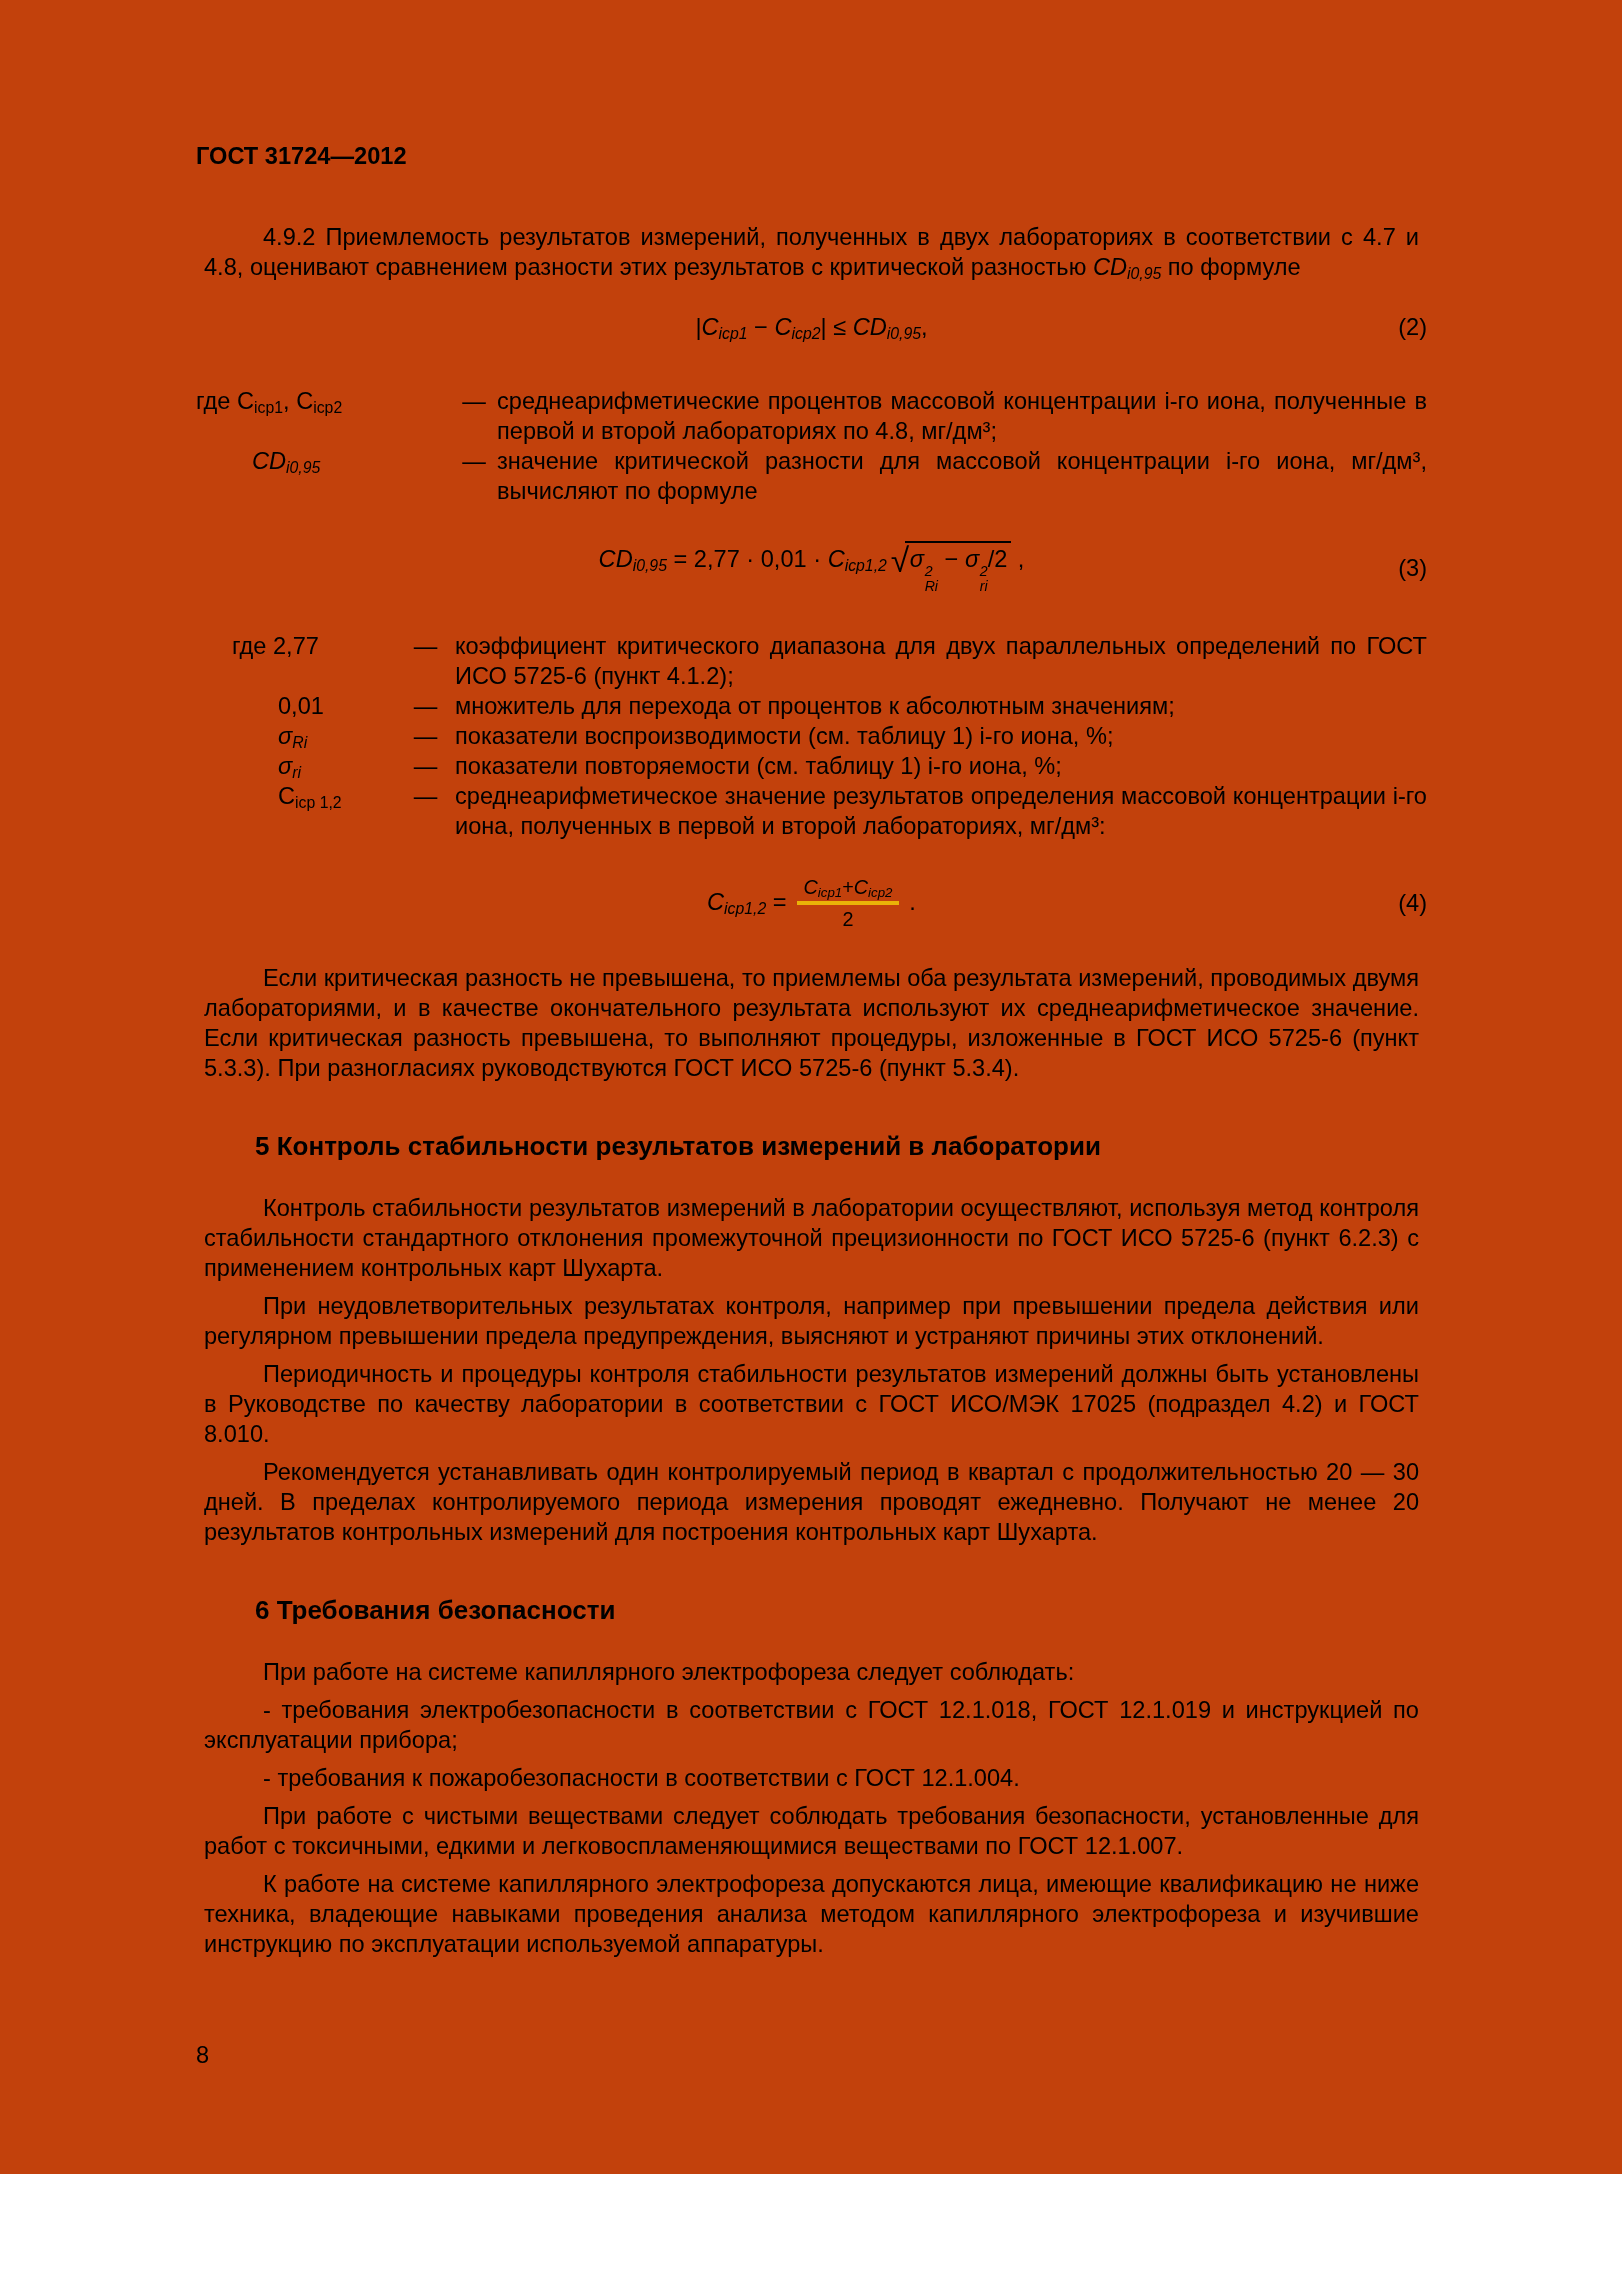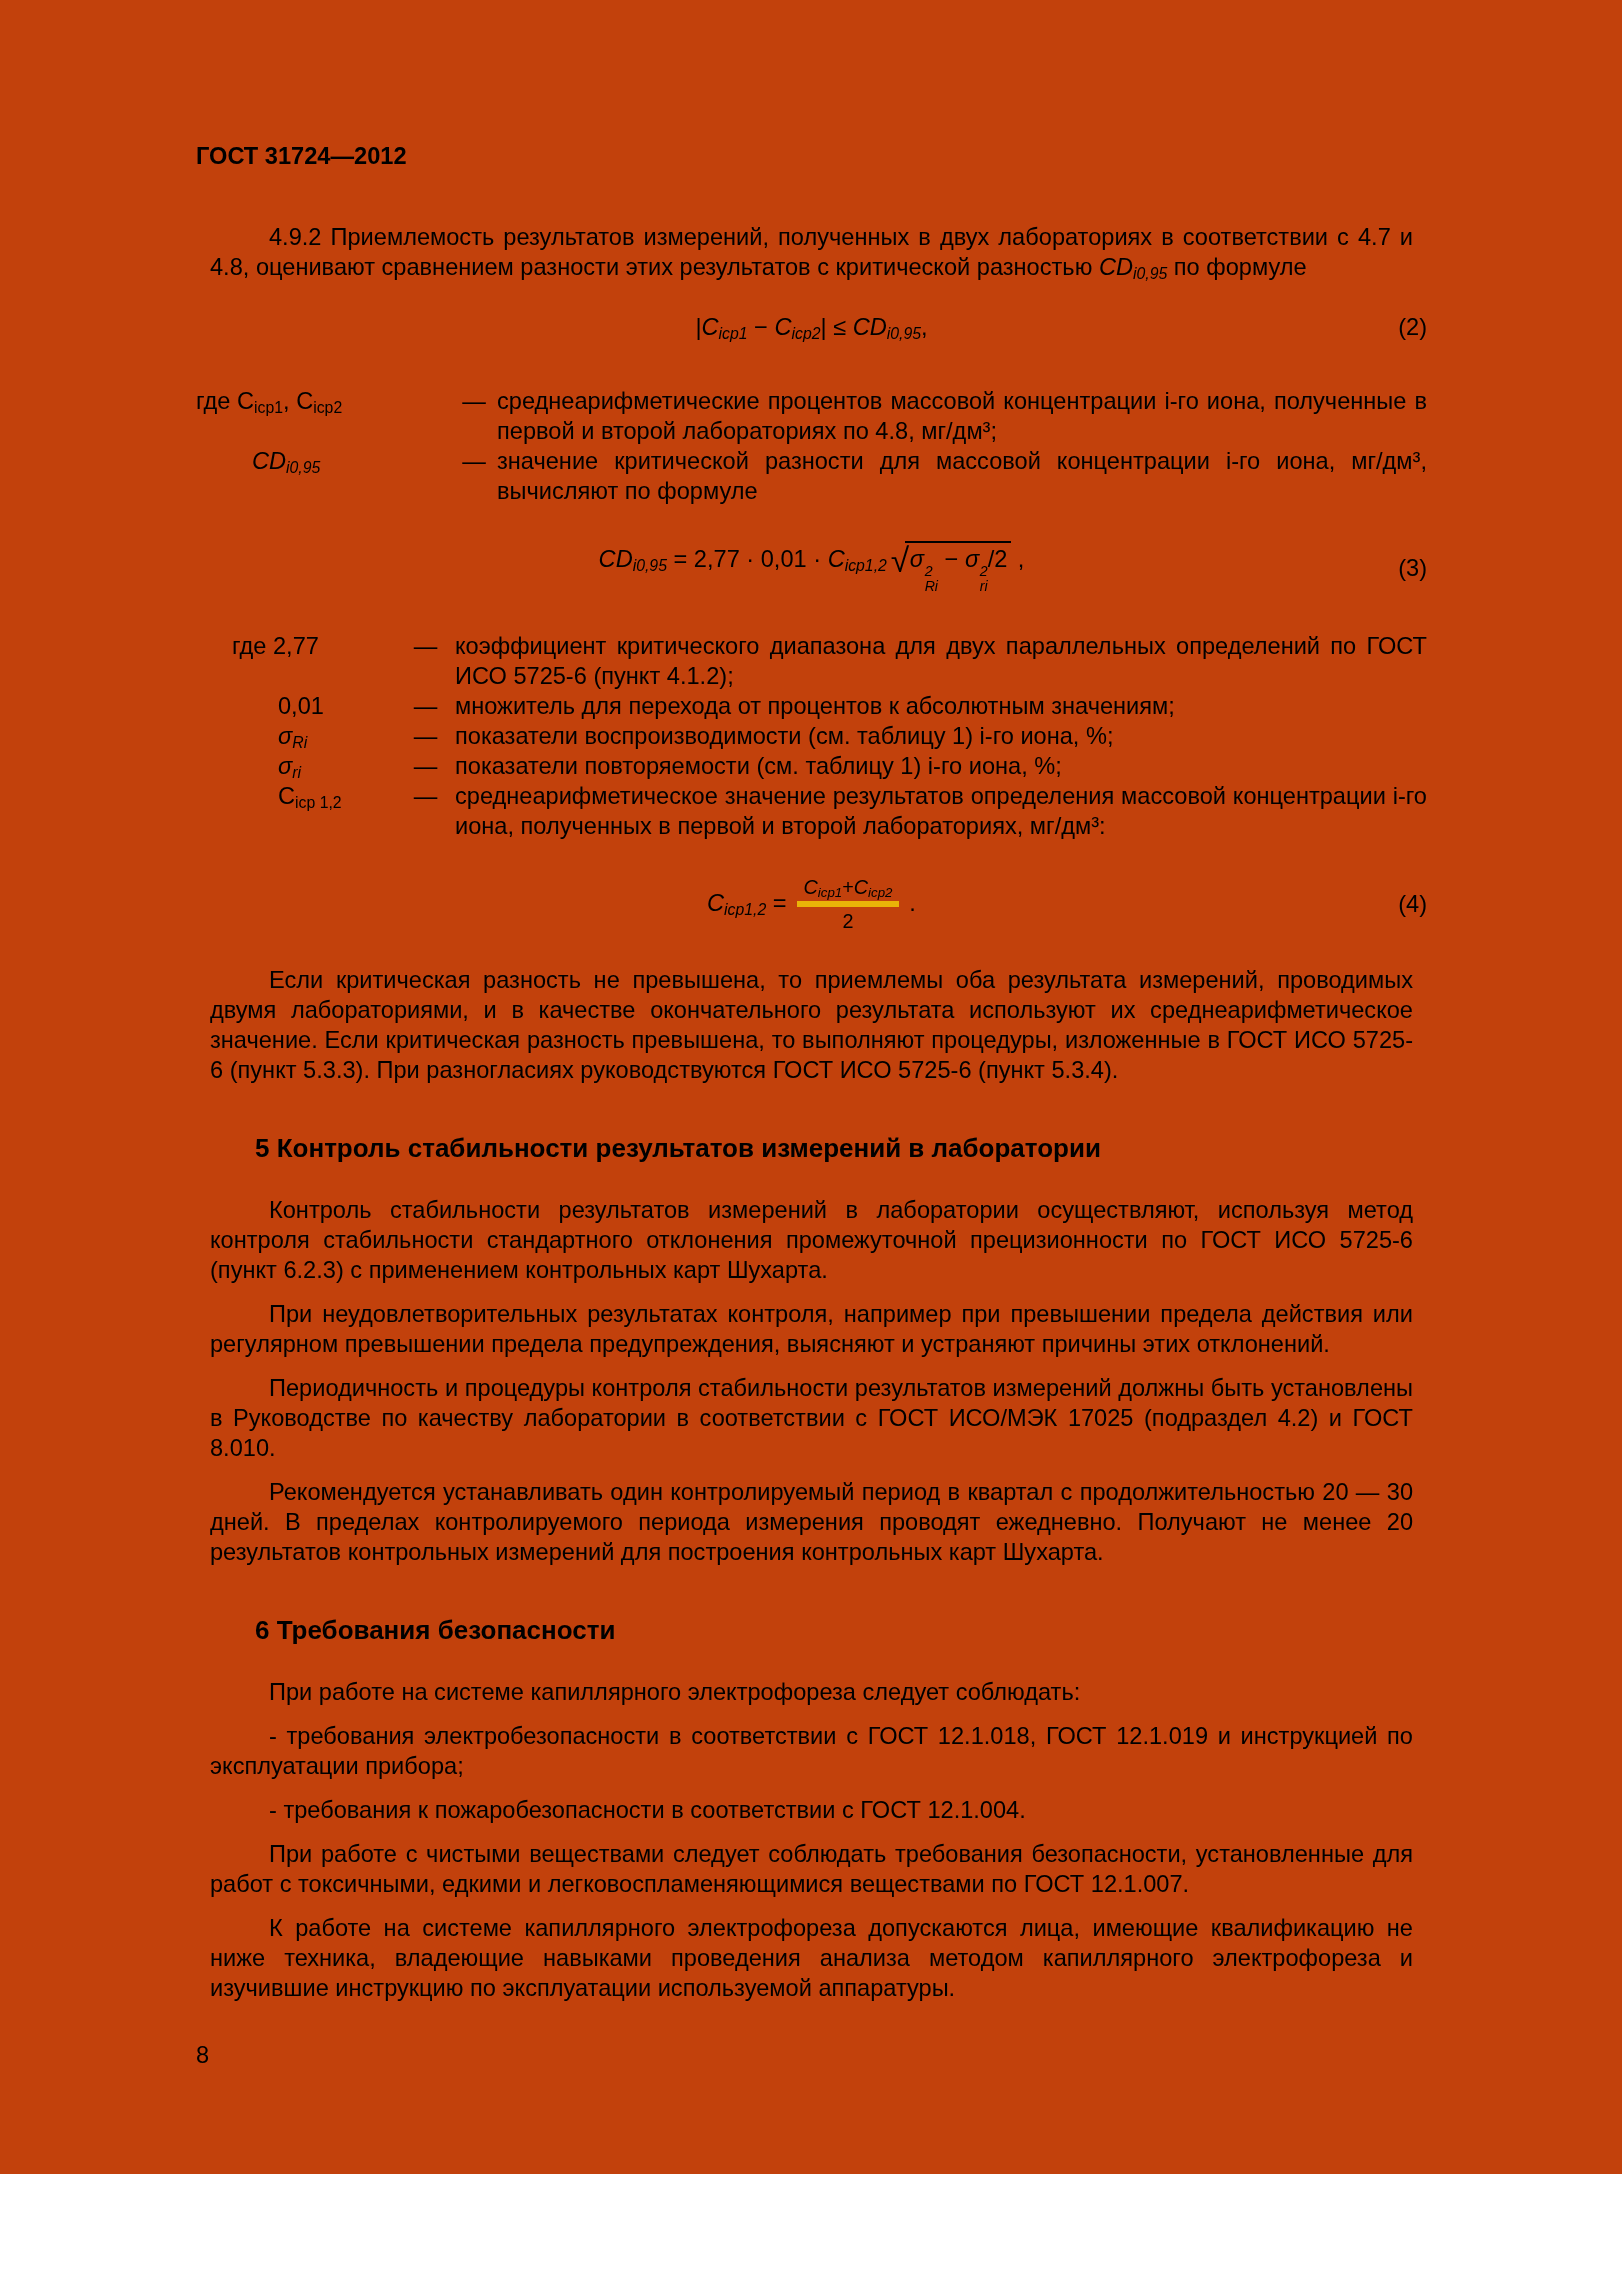--- a/index.html
+++ b/index.html
@@ -9,41 +9,41 @@
     box-sizing:border-box;
     padding:141px 196px 0 196px;
     background:#c2410c;
     color:#000;
     font-family:"Liberation Sans", sans-serif;
     font-size:23.6px;
     line-height:30px;
     overflow:hidden;
   }
   .doc-header{font-weight:bold;margin:0 0 51px 0;}
-  .para{margin:14px;text-align:justify;}
+  .para{margin:8px;text-align:justify;}
   .indent{text-indent:59px;}
   sub{font-size:0.67em;vertical-align:-0.25em;line-height:0;}
   .var{font-style:italic;}
   .formula-row{position:relative;text-align:center;}
   .f2{margin:30px 0 27.5px 0;}
   .f3{margin:35px 0 36px 0;}
   .f4{margin:34px 0 31px 0;}
   .eq-number{position:absolute;right:0;top:50%;transform:translateY(-50%);font-style:normal;}
   .deflist{display:grid;row-gap:0;margin:0;}
   .deflist-1{grid-template-columns:255px 46px 1fr;margin-top:44px;}
   .deflist-2{grid-template-columns:164px 59px 1fr;margin-left:36px;}
   .deflist .dash{text-align:center;}
   .deflist .def{text-align:justify;}
   .term-indent-1{padding-left:56px;display:inline-block;}
   .term-indent-2{padding-left:46px;display:inline-block;}
   .radical{display:inline-block;font-style:normal;font-size:1.42em;line-height:1;vertical-align:-0.14em;margin:0 -4.6px 0 3.9px;}
   .radicand{display:inline-block;border-top:2px solid #000;padding:1.3px 3.9px 0 5.2px;}
   .supsub{display:inline-flex;flex-direction:column;align-items:flex-start;font-size:0.6em;line-height:1.08;vertical-align:-0.62em;margin-left:0.7px;}
   .frac{display:inline-block;vertical-align:middle;text-align:center;font-size:0.84em;line-height:1.25;margin:0 3.9px;}
-  .frac .num{display:block;border-bottom:6px solid #eab308;padding:0 6.5px 2px 6.5px;}
+  .frac .num{display:block;border-bottom:4px solid #eab308;padding:0 6.5px 2px 6.5px;}
   .frac .den{display:block;padding-top:2px;}
   .section-heading{font-size:26px;font-weight:bold;margin:47px 0 30px 0;padding-left:59px;line-height:33px;}
   .page-number{position:absolute;left:196px;top:2040px;}
 </style>
 </head>
 <body>
 
 <div class="page">
 
   <div class="doc-header">ГОСТ 31724—2012</div>

